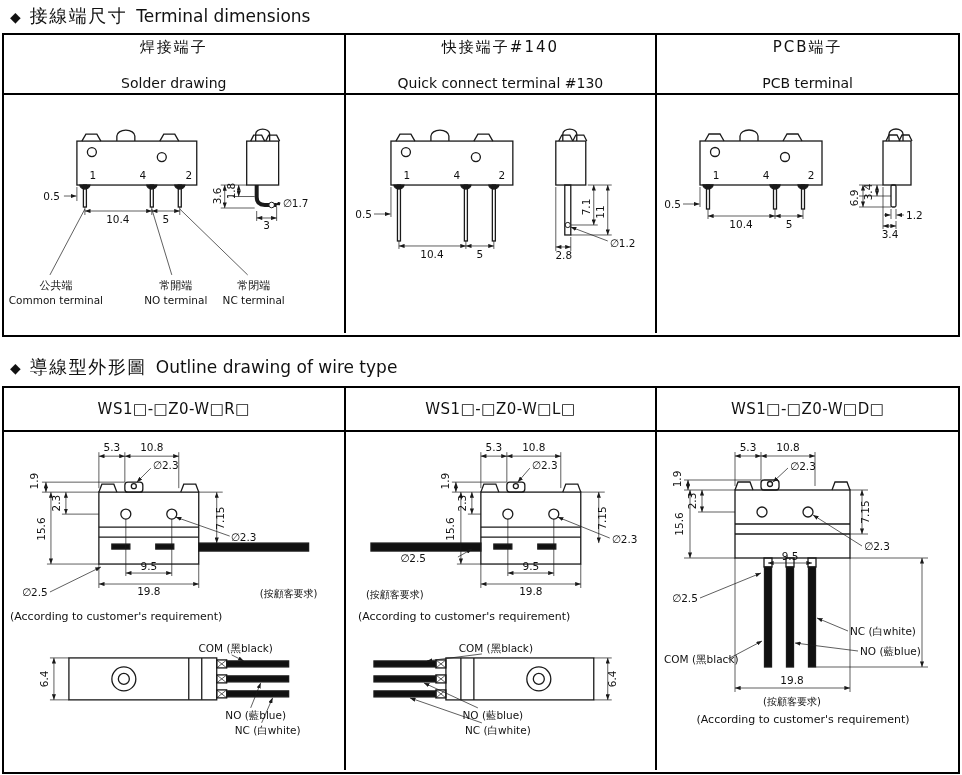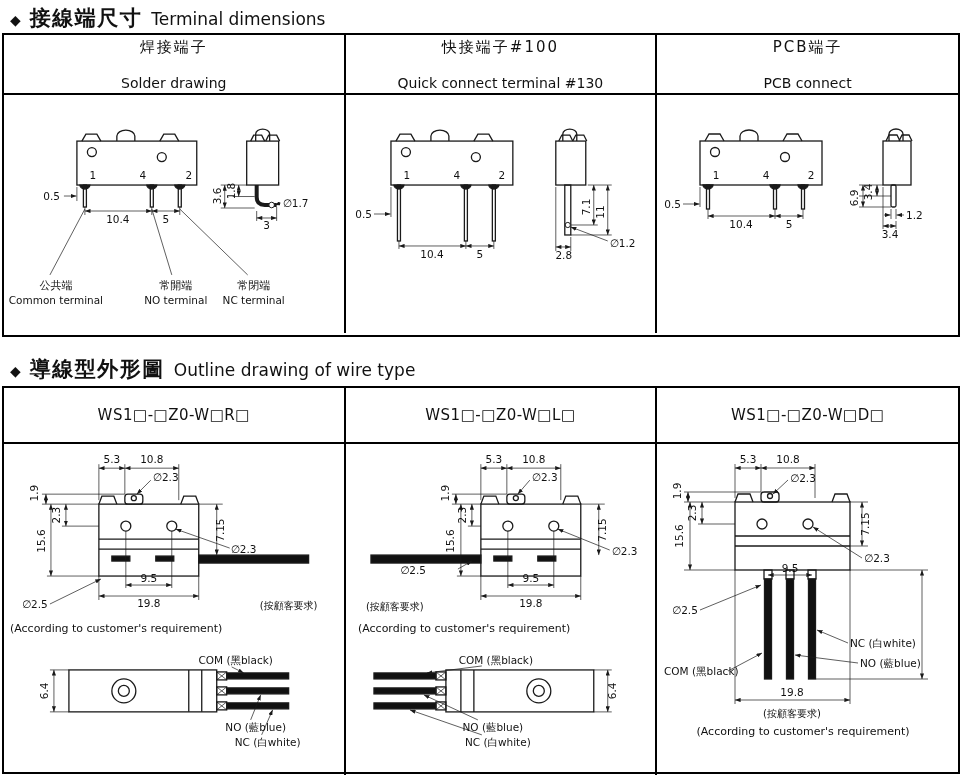--- a/index.html
+++ b/index.html
@@ -1,21 +1,21 @@
 <!DOCTYPE html>
 <html><head>
 <meta charset="utf-8">
 <style>
   *{margin:0;padding:0;box-sizing:border-box}
   body{background:#fff}
   .page{position:relative;width:962px;height:775px;background:#fff;color:#111;
         font-family:"DejaVu Sans","Liberation Sans",sans-serif;overflow:hidden}
   .sec-title{position:absolute;left:10px;display:flex;align-items:baseline;gap:9px}
   .diamond{font-size:14px}
-  .cjk-title{font-size:21px;font-weight:bold;letter-spacing:1.5px}
+  .cjk-title{font-size:18px;font-weight:normal;letter-spacing:1.5px}
   .en-title{font-size:17px}
   .tbl{position:absolute;left:2px;width:958px;border:2px solid #000;background:#fff}
   .thead{display:flex;border-bottom:2px solid #000}
   .th{display:flex;flex-direction:column;justify-content:center;align-items:center;gap:18px;border-right:2px solid #000}
   .th:last-child{border-right:none}
   .trow{display:flex}
   .td{border-right:2px solid #000;display:flex;justify-content:center;align-items:flex-start;overflow:hidden}
   .td:last-child{border-right:none}
   .th-cjk{font-size:15px;letter-spacing:2px}
   .th-en{font-size:14px}
@@ -41,26 +41,26 @@
     <span class="en-title">Terminal dimensions</span>
   </div>
 
   <div class="tbl" style="top:33px;height:304px">
     <div class="thead" style="height:60px">
       <div class="th" style="width:343px">
         <div class="th-cjk">焊接端子</div>
         <div class="th-en">Solder drawing</div>
       </div>
       <div class="th" style="width:313px">
-        <div class="th-cjk">快接端子#100</div>
+        <div class="th-cjk">快接端子#140</div>
         <div class="th-en">Quick connect terminal #130</div>
       </div>
       <div class="th" style="width:302px">
         <div class="th-cjk">PCB端子</div>
-        <div class="th-en">PCB connect</div>
+        <div class="th-en">PCB terminal</div>
       </div>
     </div>
     <div class="trow">
 
       <div class="td" style="width:343px;height:238px">
         <svg width="340" height="238" viewBox="0 0 340 238">
           <defs>
             <marker id="e1" markerWidth="9" markerHeight="6" refX="8" refY="3" orient="auto">
                 <path d="M0,0L8,3L0,6Z" fill="#1a1a1a"></path>
               </marker>
@@ -274,21 +274,21 @@
     </div>
   </div>
 
   <div class="sec-title" style="top:355px">
     <span class="diamond">◆</span>
     <span class="cjk-title">導線型外形圖</span>
     <span class="en-title">Outline drawing of wire type</span>
   </div>
 
   <div class="tbl" style="top:386px;height:388px">
-    <div class="thead" style="height:56px">
+    <div class="thead" style="height:44px">
       <div class="th" style="width:343px">
         <div class="th-model">WS1□-□Z0-W□R□</div>
       </div>
       <div class="th" style="width:313px">
         <div class="th-model">WS1□-□Z0-W□L□</div>
       </div>
       <div class="th" style="width:302px">
         <div class="th-model">WS1□-□Z0-W□D□</div>
       </div>
     </div>

